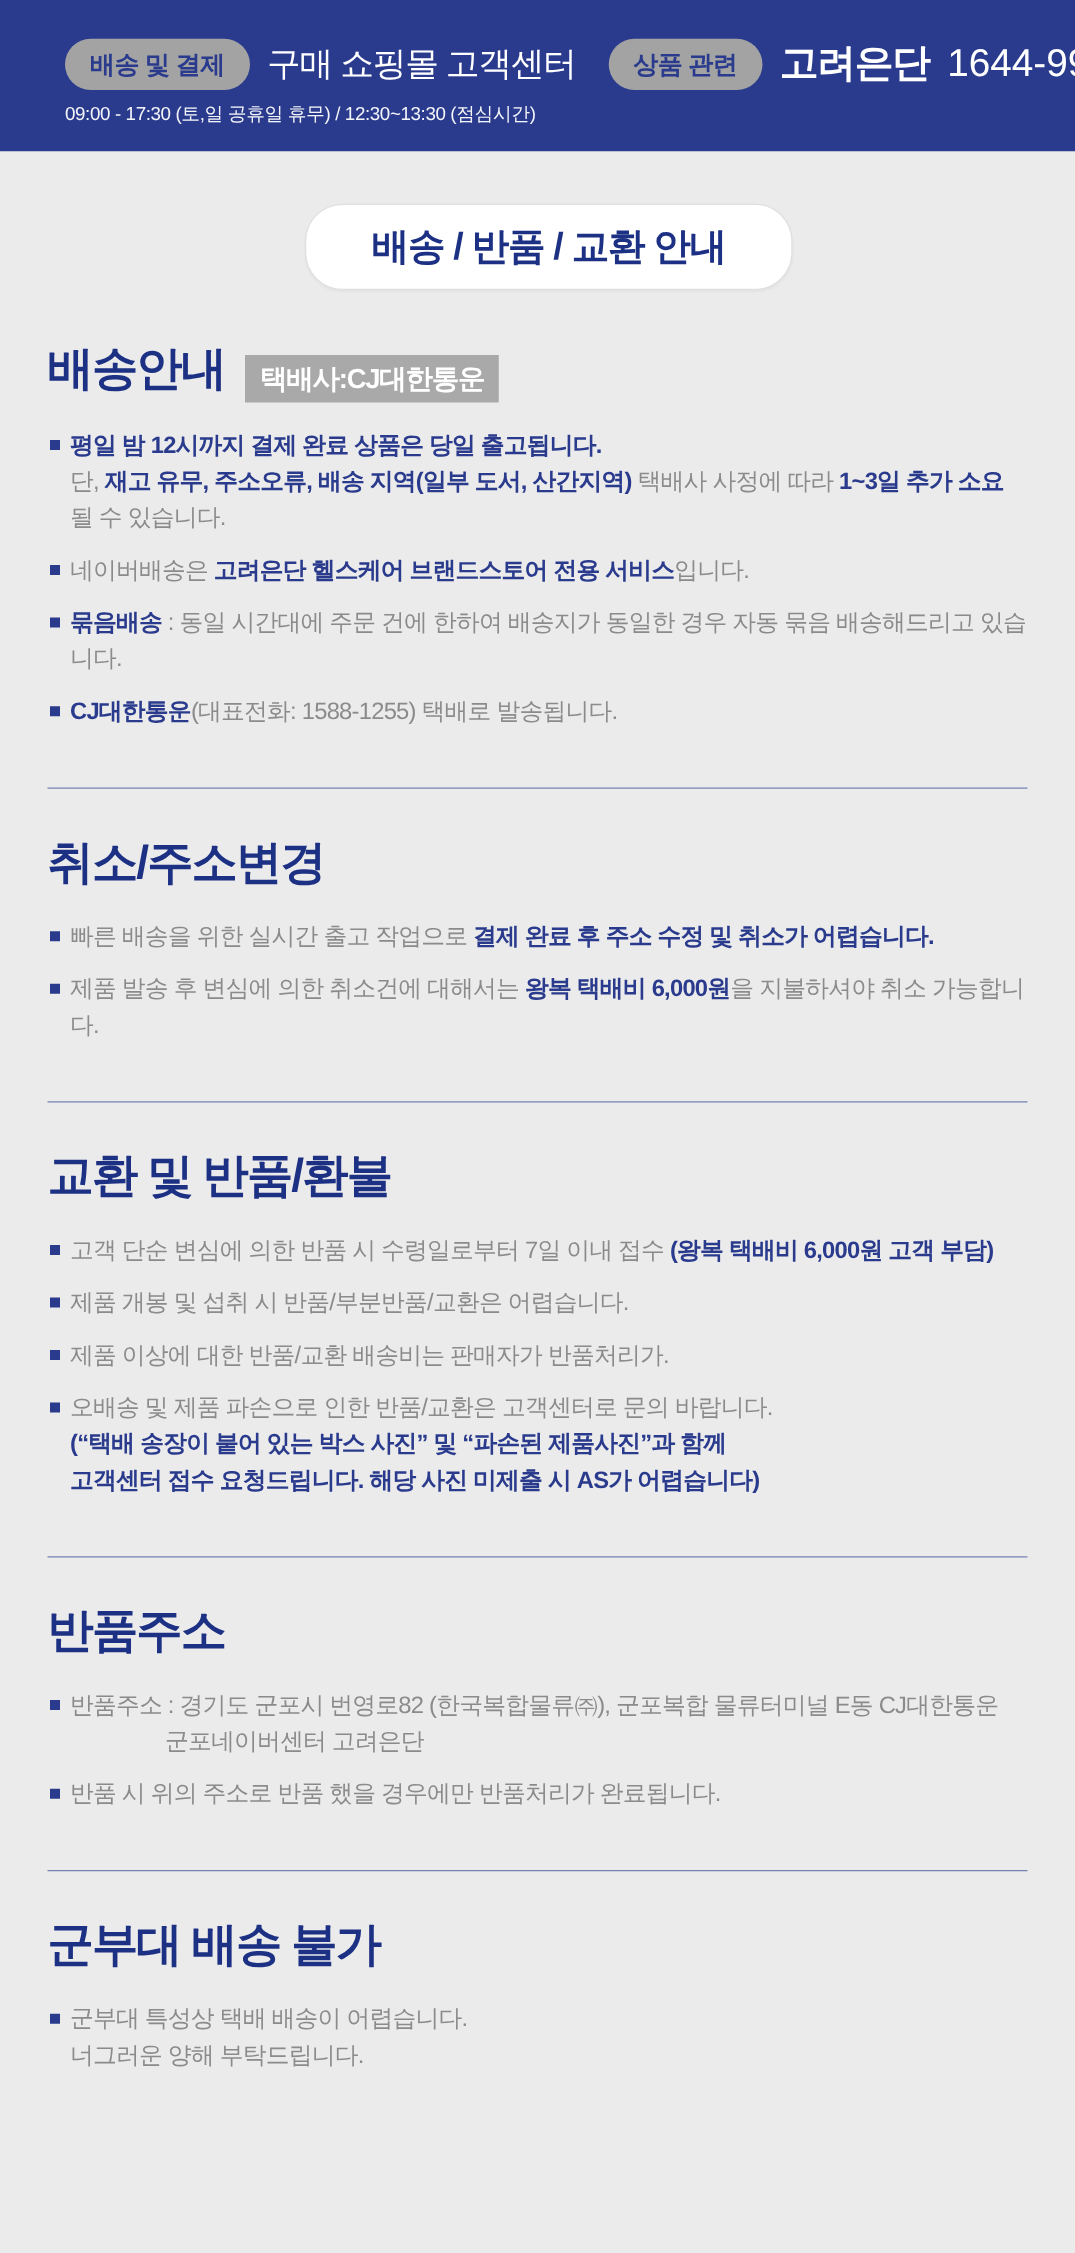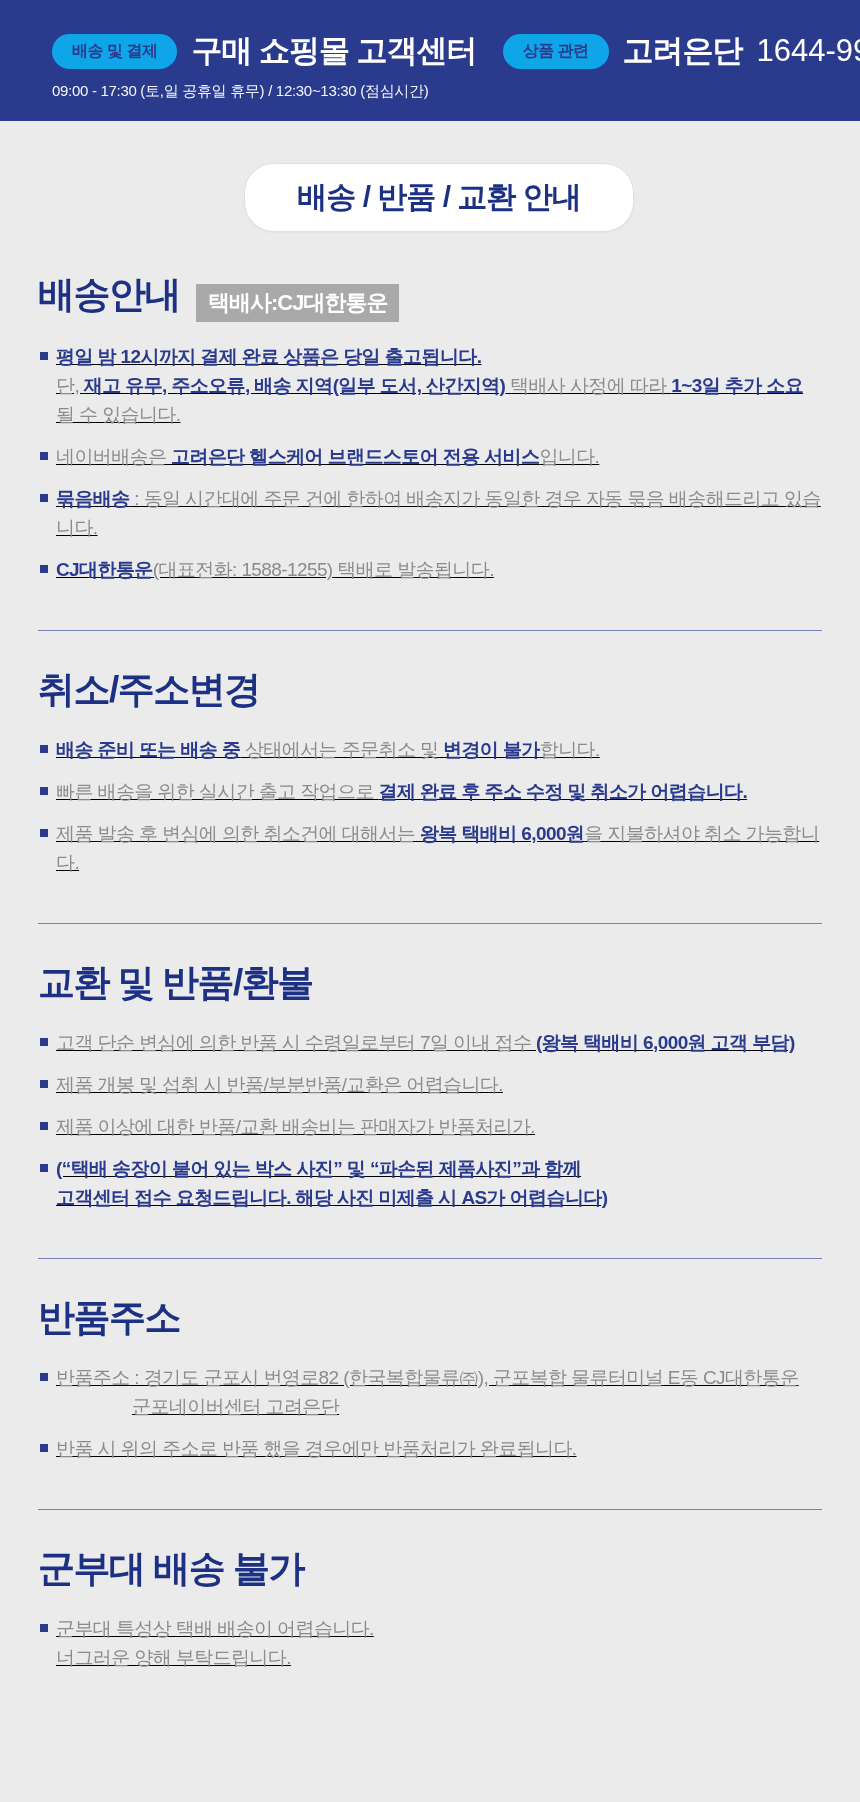--- a/index.html
+++ b/index.html
@@ -8,24 +8,24 @@
     font-family:"Liberation Sans","DejaVu Sans",sans-serif;
     -webkit-font-smoothing:antialiased;
   }
   
   .topbar{
     background:#2a3b8d;color:#fff;height:121px;box-sizing:border-box;
     padding:30px 38px 0 52px;
   }
   .topbar-row{display:flex;align-items:center;gap:14px;white-space:nowrap;}
   .pill{
-    background:#0ea5e9;color:#2a3b8d;font-weight:800;font-size:16px;
+    background:#a3a3a3;color:#2a3b8d;font-weight:800;font-size:20px;
     padding:7px 20px;border-radius:999px;letter-spacing:-0.5px;
   }
-  .topbar-title{font-size:31px;font-weight:700;letter-spacing:-1px;}
+  .topbar-title{font-size:27px;font-weight:400;letter-spacing:-1px;}
   .grp2{display:flex;align-items:center;gap:14px;margin-left:12px;}
   .brand{font-size:31px;font-weight:800;letter-spacing:-1px;text-align:center;}
   .phone{font-size:31px;font-weight:500;letter-spacing:0;}
   .topbar-hours{text-align:left;font-size:15px;margin-top:10px;opacity:.95;letter-spacing:-0.3px;}
   
   .title-pill-wrap{display:flex;justify-content:center;margin-top:42px;padding-left:18px;}
   .title-pill{
     background:#fff;border:1px solid #e0e0e0;border-radius:30px;
     padding:13px 52px;font-size:30px;font-weight:800;color:#1d3184;
     letter-spacing:-1px;box-shadow:0 1px 2px rgba(0,0,0,.04);
@@ -40,21 +40,21 @@
   .sec-badge{
     background:#a9a9a9;color:#fff;font-weight:800;font-size:22px;
     padding:4px 12px;letter-spacing:-1px;align-self:center;margin-top:16px;
   }
   ul.items{list-style:none;margin:0;padding:0;}
   ul.items li{display:flex;margin:0 0 13px 0;}
   .sq{
     flex:0 0 auto;width:8px;height:8px;background:#2a3b8d;margin:10px 8px 0 2px;
   }
   .li-body{flex:1;}
-  .line{font-size:19px;line-height:29px;letter-spacing:-0.6px;text-decoration:underline;}
+  .line{font-size:19px;line-height:29px;letter-spacing:-0.6px;}
   .line.indent2{margin-left:76px;}
   .tx{color:#8b8b8b;}
   .em{color:#2a3b8d;font-weight:700;}
   .divider{
     height:0;border-top:1px solid rgba(57,72,147,.65);
     margin:46px 0 12px 0;
   }
 </style>
 </head>
 <body>
@@ -114,26 +114,20 @@
       </section>
       <div class="divider"></div>
       <section>
         <div class="sec-head">
           <h2>취소/주소변경</h2>
         </div>
         <ul class="items">
           <li>
             <span class="sq"></span>
             <div class="li-body">
-              <div class="line"><span class="em">배송 준비 또는 배송 중</span><span class="tx"> 상태에서는 주문취소 및 </span><span class="em">변경이 불가</span><span class="tx">합니다.</span></div>
-            </div>
-          </li>
-          <li>
-            <span class="sq"></span>
-            <div class="li-body">
               <div class="line"><span class="tx">빠른 배송을 위한 실시간 출고 작업으로 </span><span class="em">결제 완료 후 주소 수정 및 취소가 어렵습니다.</span></div>
             </div>
           </li>
           <li>
             <span class="sq"></span>
             <div class="li-body">
               <div class="line"><span class="tx">제품 발송 후 변심에 의한 취소건에 대해서는 </span><span class="em">왕복 택배비 6,000원</span><span class="tx">을 지불하셔야 취소 가능합니다.</span></div>
             </div>
           </li>
         </ul>
@@ -158,20 +152,21 @@
           </li>
           <li>
             <span class="sq"></span>
             <div class="li-body">
               <div class="line"><span class="tx">제품 이상에 대한 반품/교환 배송비는 판매자가 반품처리가.</span></div>
             </div>
           </li>
           <li>
             <span class="sq"></span>
             <div class="li-body">
+              <div class="line"><span class="tx">오배송 및 제품 파손으로 인한 반품/교환은 고객센터로 문의 바랍니다.</span></div>
               <div class="line"><span class="em">(“택배 송장이 붙어 있는 박스 사진” 및 “파손된 제품사진”과 함께</span></div>
               <div class="line"><span class="em">고객센터 접수 요청드립니다. 해당 사진 미제출 시 AS가 어렵습니다)</span></div>
             </div>
           </li>
         </ul>
       </section>
       <div class="divider"></div>
       <section>
         <div class="sec-head">
           <h2>반품주소</h2>

